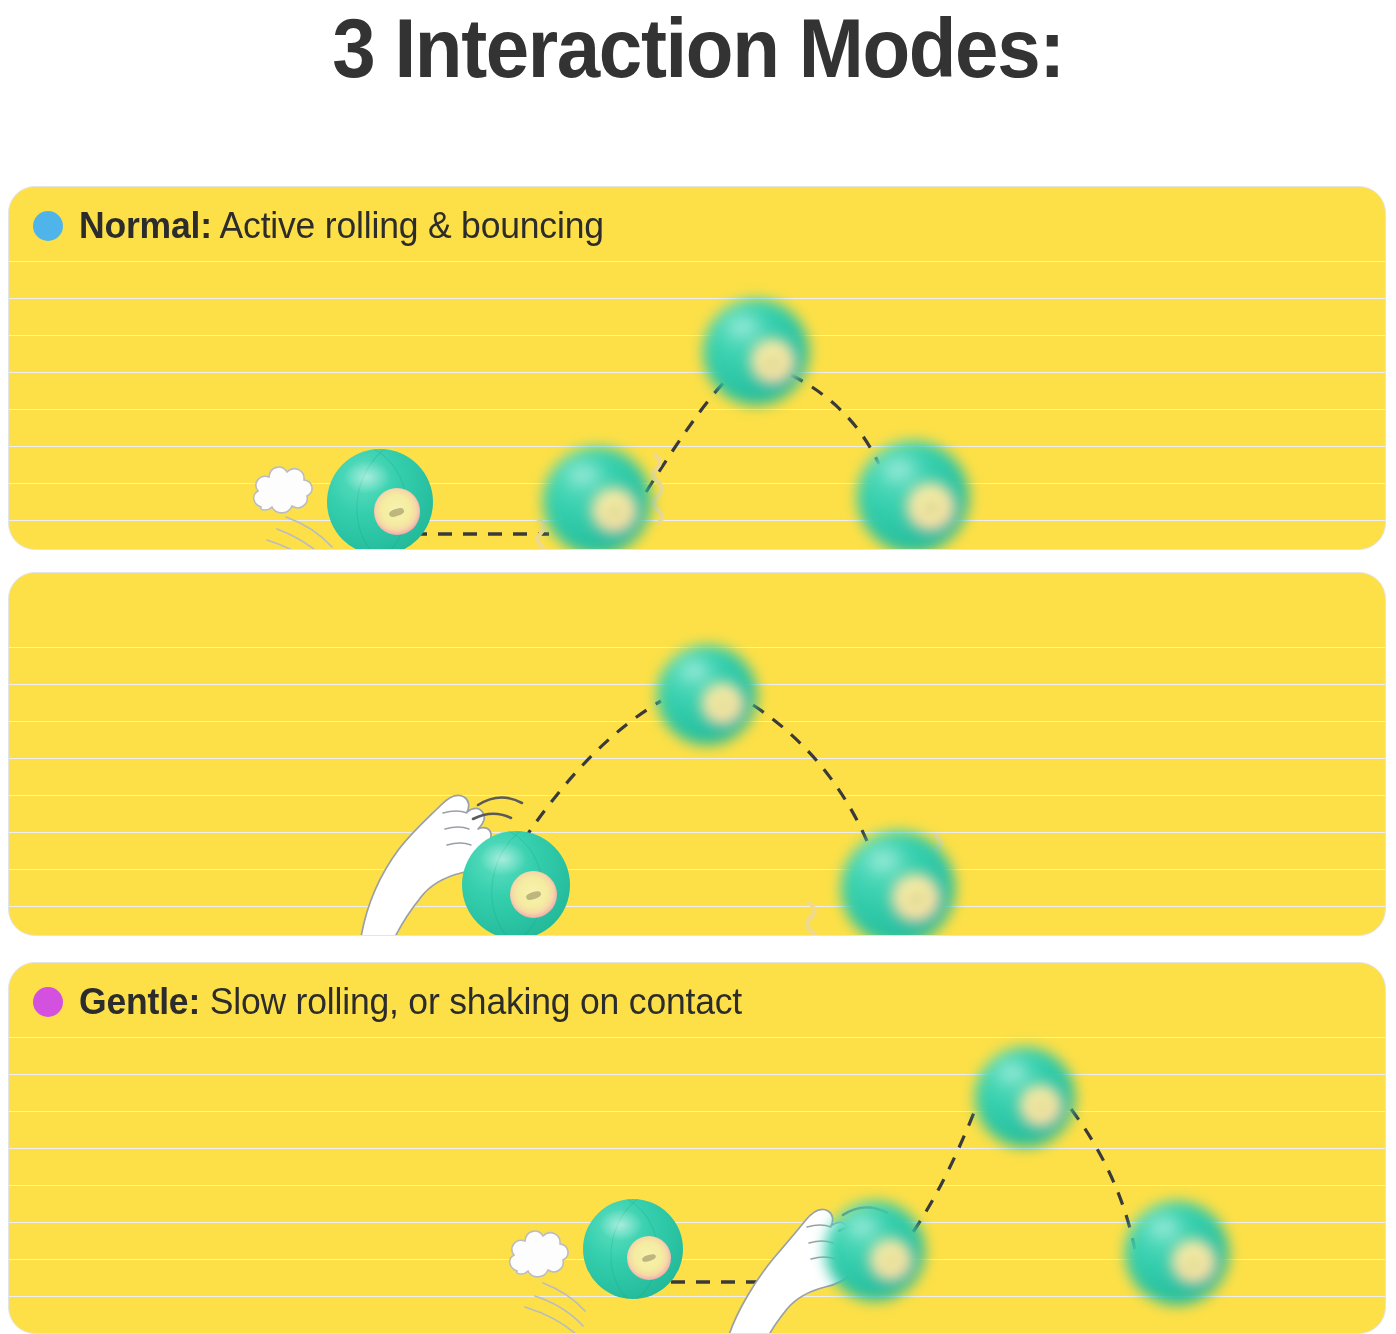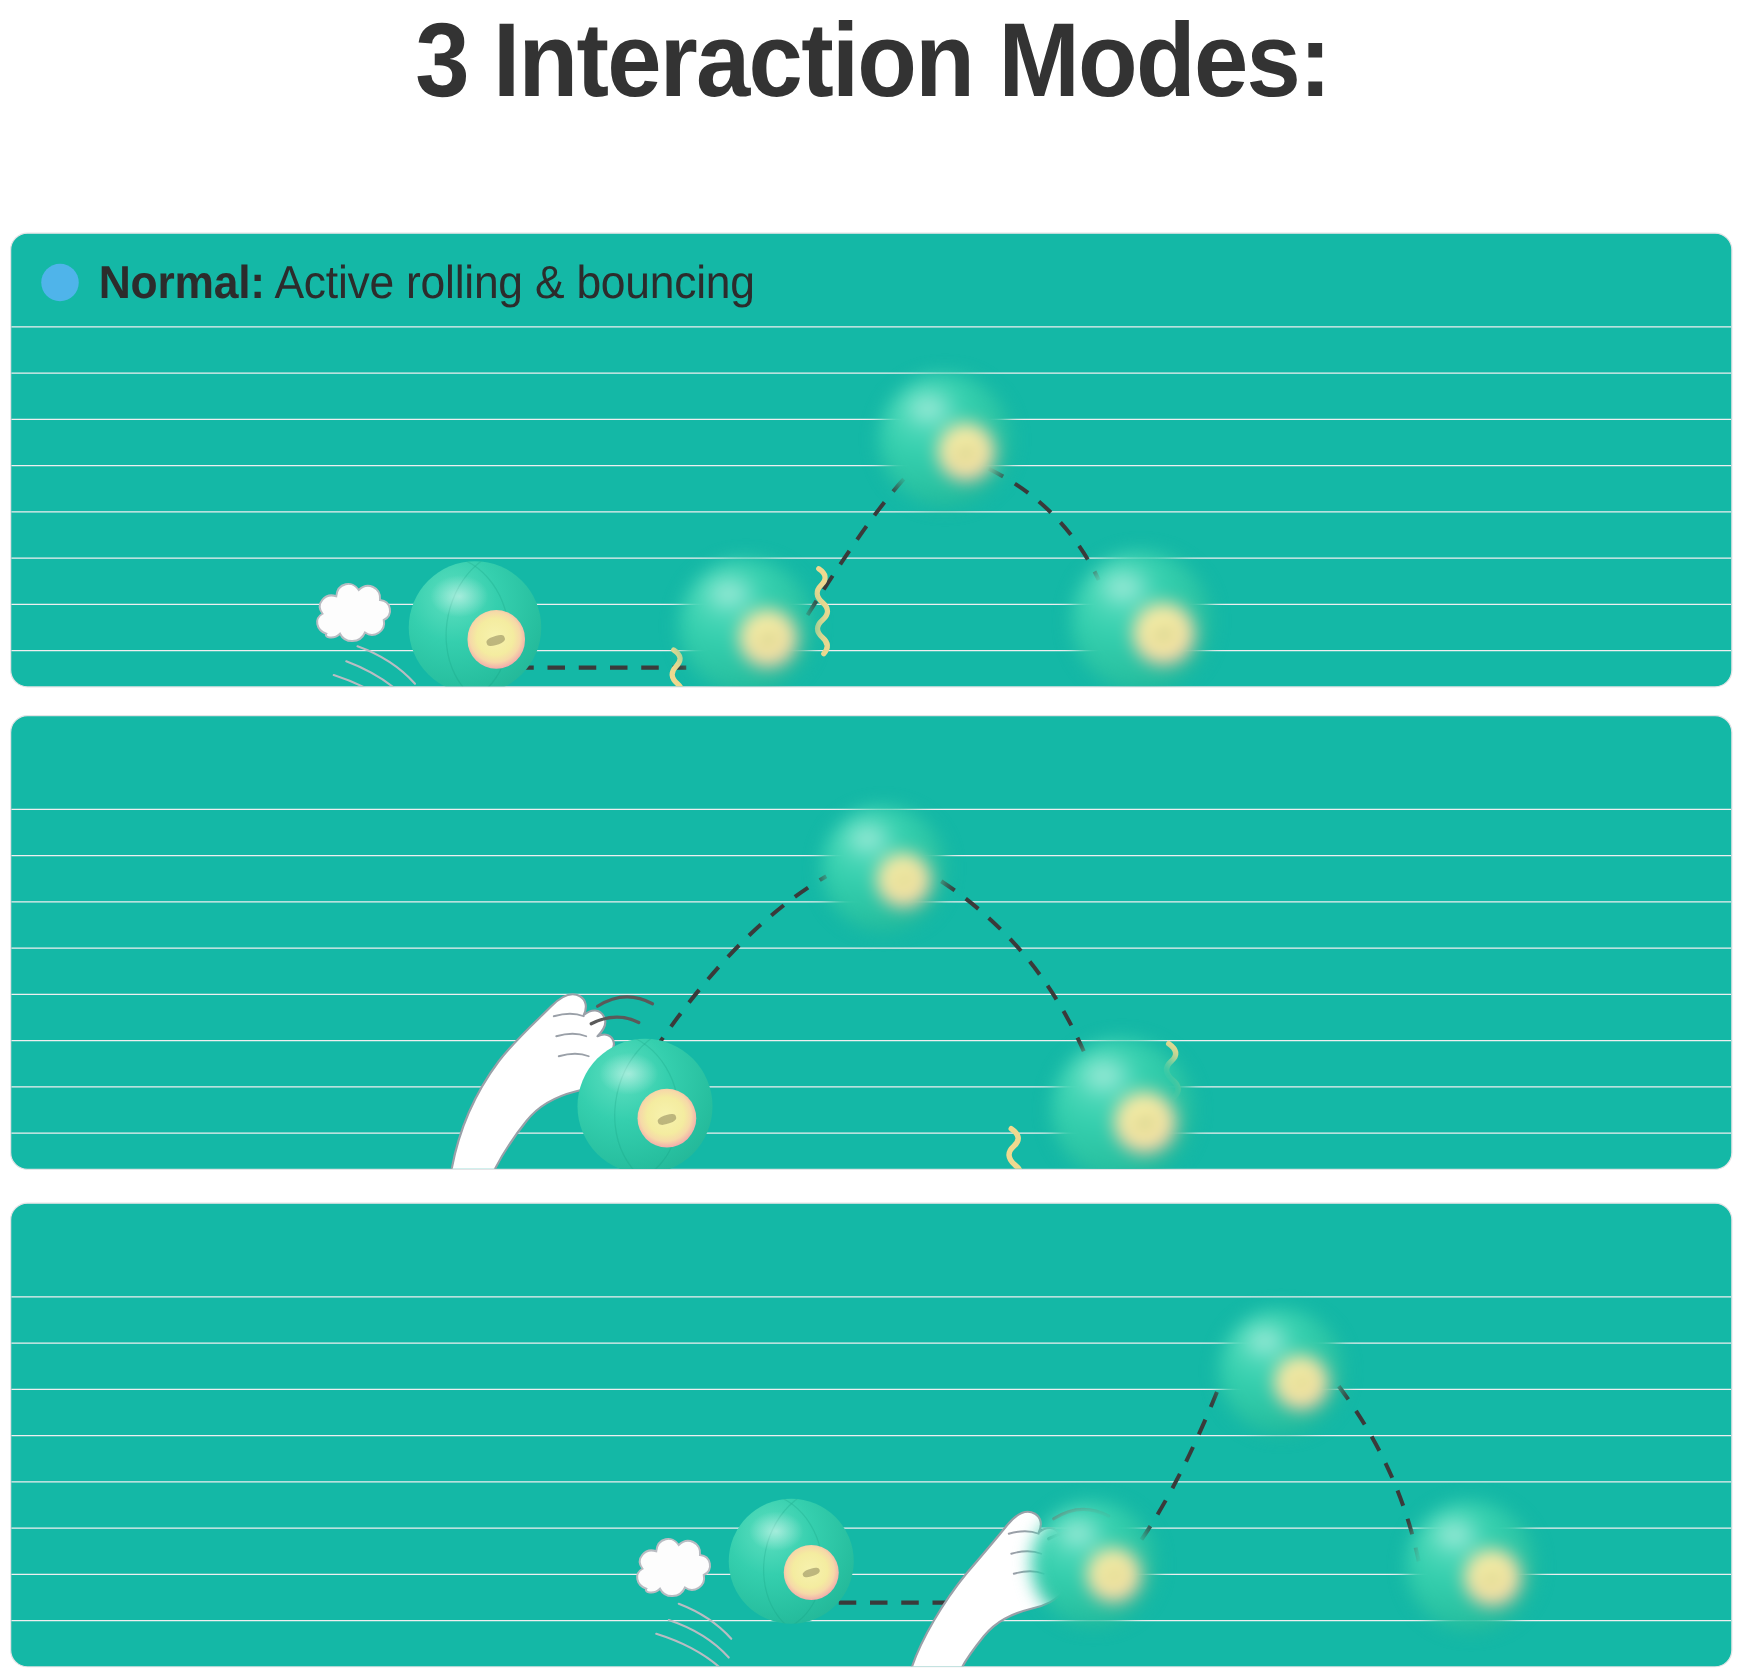--- a/index.html
+++ b/index.html
@@ -38,23 +38,23 @@
     transform: scaleX(0.93);
     transform-origin: center top;
   }
 
   
   .panel {
     position: absolute;
     left: 8px;
     width: 1378px;
     box-sizing: border-box;
-    background: #14b8a6;
+    background: #fde047;
     border: 1px solid #e3e4e6;
-    border-radius: 14px;
+    border-radius: 27px;
     overflow: hidden;
   }
   .panel-1 { top: 186px;  height: 364px; }
   .panel-2 { top: 572px;  height: 364px; }
   .panel-3 { top: 962px;  height: 372px; }
 
   
   .rules {
     position: absolute;
     left: 0; right: 0; top: 0; bottom: 0;
@@ -329,20 +329,26 @@
       <div class="rule" style="top:74px"></div>
       <div class="rule" style="top:111px"></div>
       <div class="rule" style="top:148px"></div>
       <div class="rule" style="top:185px"></div>
       <div class="rule" style="top:222px"></div>
       <div class="rule" style="top:259px"></div>
       <div class="rule" style="top:296px"></div>
       <div class="rule" style="top:333px"></div>
     </div>
 
+    <div class="panel-head">
+      <span class="mode-dot" style="background:#D451E0"></span>
+      <span class="mode-text">
+        <span class="mode-name">Gentle:</span><span class="mode-desc"> Slow rolling, or shaking on contact</span>
+      </span>
+    </div>
 
     <div class="scene">
       <svg class="lines-svg" width="1378" height="372" viewBox="0 0 1378 372">
 
         <path d="M508 308 c-8 -3 -10 -12 -3 -16 c-6 -8 2 -17 11 -14 c1 -11 13 -13 18 -5
                  c7 -7 18 -2 17 8 c9 1 11 12 3 16 c2 9 -8 15 -15 10 c-4 9 -16 9 -20 1
                  c-5 5 -13 3 -11 0 z" fill="#fdfdfd" stroke="#b9bcc2" stroke-width="1.6"></path>
 
         <g fill="none" stroke="#b9bcc2" stroke-width="1.7" stroke-linecap="round">
           <path d="M534 320 q26 10 42 28"></path>

